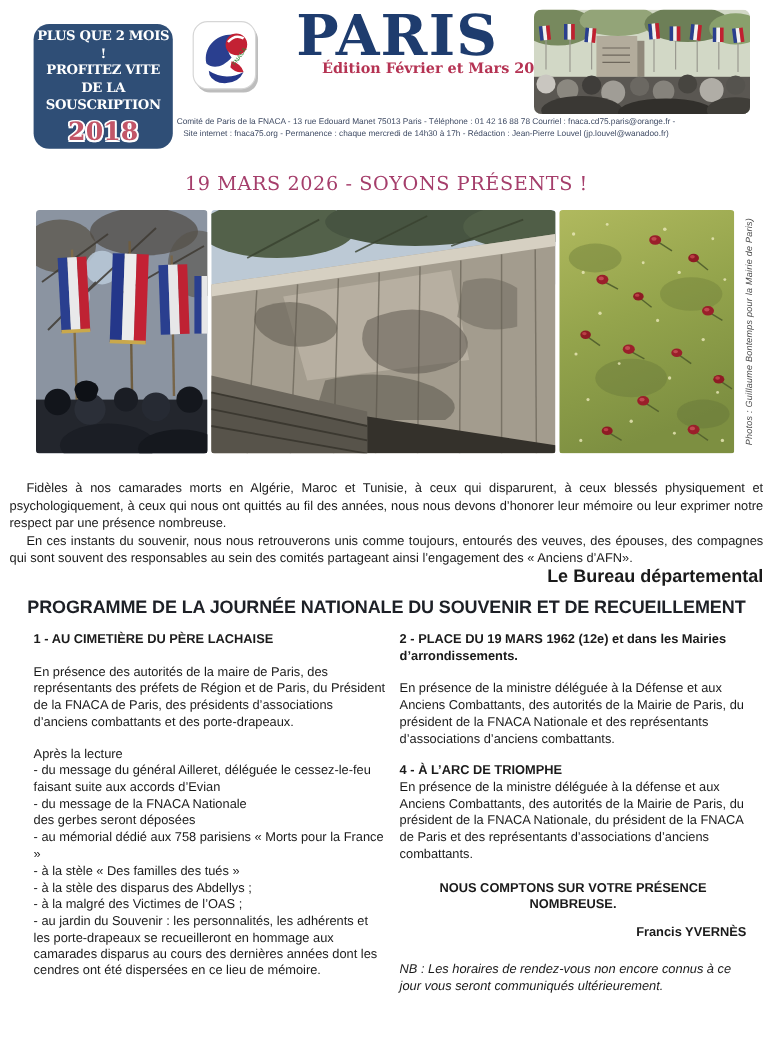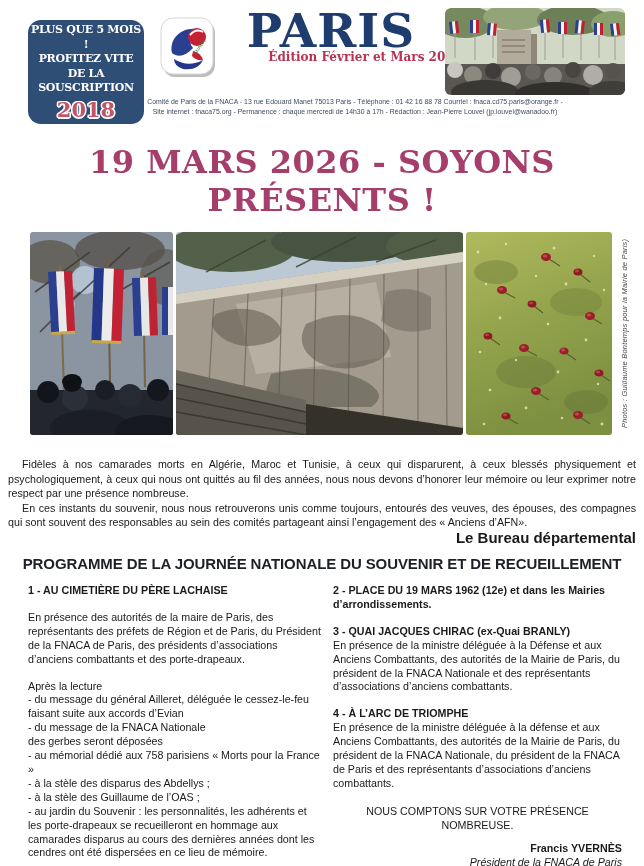--- a/index.html
+++ b/index.html
@@ -43,21 +43,21 @@
   }
   .header-photo {
     position:absolute; left:445px; top:8px; width:180px; height:87px;
     border-radius:6px; overflow:hidden;
   }
   .header-photo svg, .ph svg { display:block; }
 
   
   .headline {
     margin-top:13px; text-align:center;
-    font-family:"DejaVu Serif", serif; font-weight:bold; font-size:32px;
+    font-family:"DejaVu Serif", serif; font-weight:normal; font-size:16px;
     letter-spacing:0.5px; color:var(--title_raspberry,#a53e6b);
   }
 
   
   .photo-row { margin:13px 0 0 30px; display:flex; gap:3px; align-items:flex-start; }
   .ph { height:203px; border-radius:3px; overflow:hidden; flex:none; }
   .photo-credit {
     writing-mode:vertical-rl; transform:rotate(180deg);
     height:203px; margin-left:5px; display:flex; align-items:center; justify-content:center;
     font-size:7.5px; font-style:italic; color:#4a4a4a; letter-spacing:0.2px;
@@ -71,35 +71,35 @@
   
   .prog-heading {
     margin-top:10px; text-align:center; font-weight:bold; font-size:15px;
     letter-spacing:-0.1px; color:var(--heading_dark,#1d2026);
   }
   .columns { display:flex; margin:12px 22px 0 28px; gap:12px; font-size:10.7px; line-height:13.9px; }
   .col-left { width:293px; flex:none; }
   .col-right { width:289px; flex:none; }
   .sec-title { font-weight:bold; }
   .mb { margin-bottom:13px; }
-  .closing { font-weight:normal; text-align:center; margin-top:14px; }
+  .closing { font-weight:bold; text-align:center; margin-top:14px; }
   .sig { text-align:right; margin-top:9px; }
   .sig-name { font-weight:bold; }
   .sig-role { font-style:italic; }
   .nb { font-style:italic; margin-top:17px; }
 </style>
 </head>
 <body>
 
 <div class="page">
 
   <div class="header">
 
     <div class="promo-box">
-      <div class="promo-line">PLUS QUE 5 MOIS !</div>
+      <div class="promo-line">PLUS QUE 2 MOIS !</div>
       <div class="promo-line">PROFITEZ VITE</div>
       <div class="promo-line">DE LA</div>
       <div class="promo-line">SOUSCRIPTION</div>
       <div class="promo-year">2018</div>
     </div>
 
     <div class="logo-wrap">
       <svg width="58" height="64" viewBox="0 0 58 64">
         <rect x="4" y="6" width="52" height="56" rx="12" fill="#bdbdbd"></rect>
         <rect x="2" y="3" width="52" height="56" rx="12" fill="#ffffff" stroke="#d6d6d6"></rect>
@@ -402,42 +402,41 @@
   <div class="columns">
 
     <div class="col-left">
       <div class="sec-title mb">1 - AU CIMETIÈRE DU PÈRE LACHAISE</div>
       <div class="mb">En présence des autorités de la maire de Paris, des représentants des préfets de Région et de Paris, du Président de la FNACA de Paris, des présidents d’associations d’anciens combattants et des porte-drapeaux.</div>
       <div>Après la lecture</div>
       <div>- du message du général Ailleret, déléguée le cessez-le-feu faisant suite aux accords d’Evian</div>
       <div>- du message de la FNACA Nationale</div>
       <div>des gerbes seront déposées</div>
       <div>- au mémorial dédié aux 758 parisiens « Morts pour la France »</div>
+      <div>- à la stèle « Des familles des tués »</div>
       <div>- à la stèle des disparus des Abdellys ;</div>
-      <div>- à la stèle des Guillaume de l’OAS ;</div>
+      <div>- à la malgré des Victimes de l’OAS ;</div>
       <div>- au jardin du Souvenir : les personnalités, les adhérents et les porte-drapeaux se recueilleront en hommage aux camarades disparus au cours des dernières années dont les cendres ont été dispersées en ce lieu de mémoire.</div>
     </div>
 
     <div class="col-right">
       <div class="sec-title mb">2 - PLACE DU 19 MARS 1962 (12e) et dans les Mairies d’arrondissements.</div>
 
       <div class="mb">
-        <div class="sec-title">3 - QUAI JACQUES CHIRAC (ex-Quai BRANLY)</div>
         <div>En présence de la ministre déléguée à la Défense et aux Anciens Combattants, des autorités de la Mairie de Paris, du président de la FNACA Nationale et des représentants d’associations d’anciens combattants.</div>
       </div>
 
       <div>
         <div class="sec-title">4 - À L’ARC DE TRIOMPHE</div>
         <div>En présence de la ministre déléguée à la défense et aux Anciens Combattants, des autorités de la Mairie de Paris, du président de la FNACA Nationale, du président de la FNACA de Paris et des représentants d’associations d’anciens combattants.</div>
       </div>
 
       <div class="closing">NOUS COMPTONS SUR VOTRE PRÉSENCE NOMBREUSE.</div>
 
       <div class="sig">
         <div class="sig-name">Francis YVERNÈS</div>
-        <div class="sig-role">Président de la FNACA de Paris</div>
       </div>
 
       <div class="nb">NB : Les horaires de rendez-vous non encore connus à ce jour vous seront communiqués ultérieurement.</div>
     </div>
   </div>
 
 </div>
 
 </body></html>

